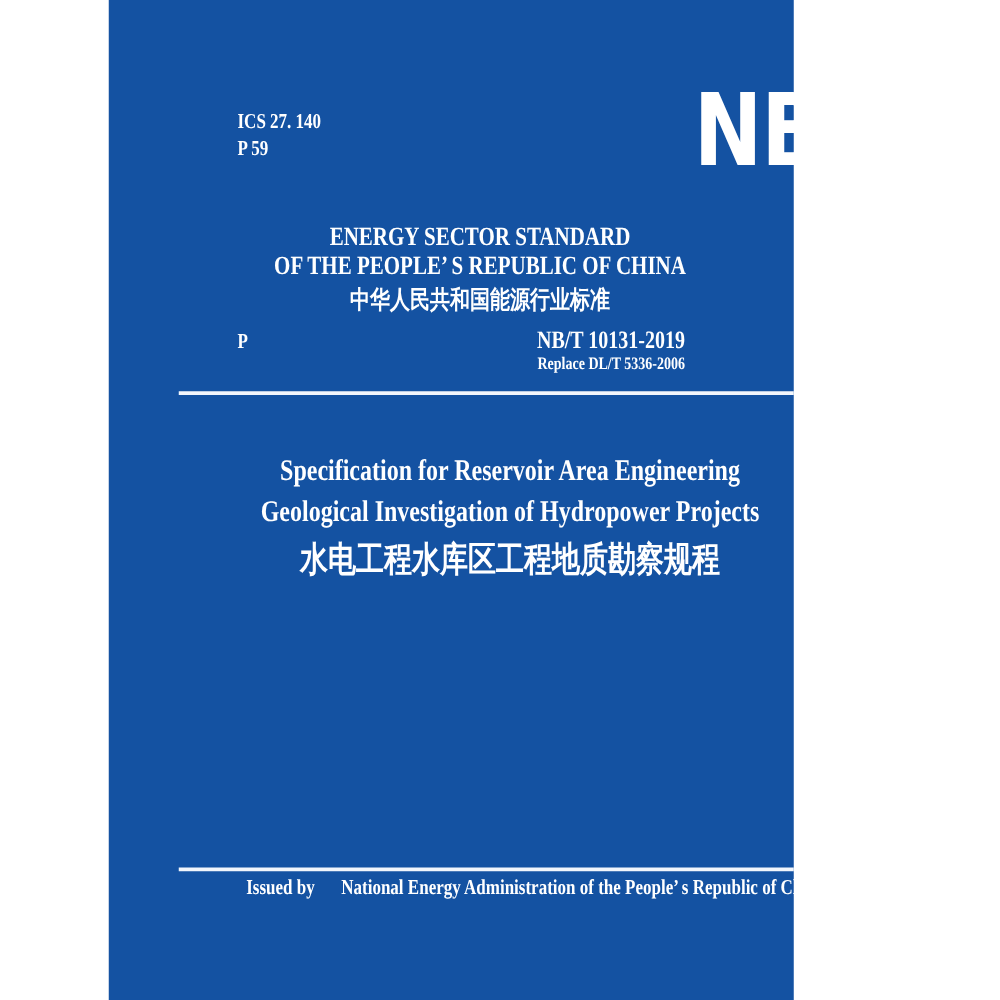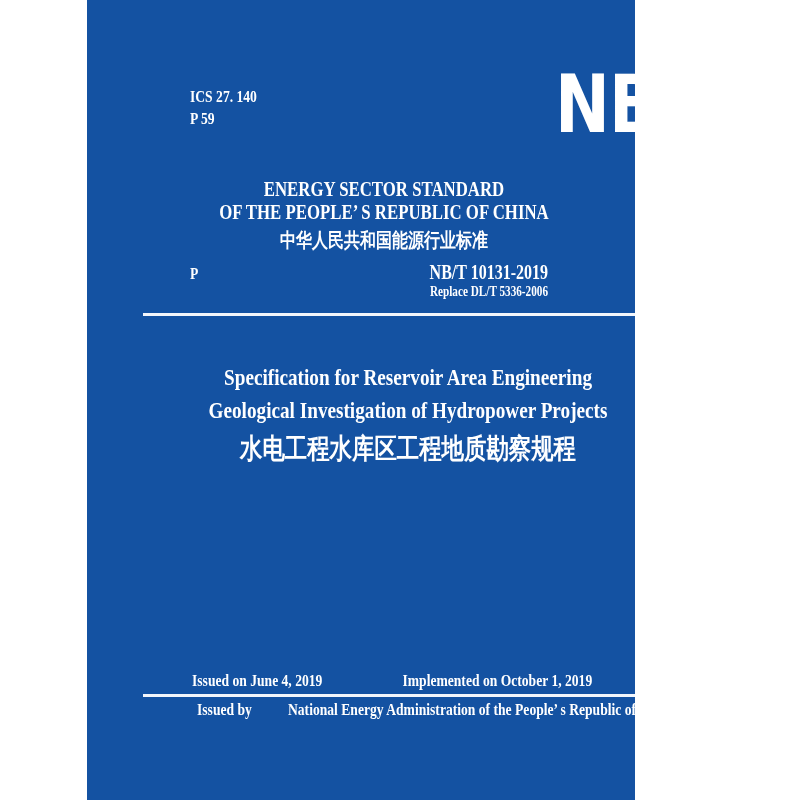--- a/index.html
+++ b/index.html
@@ -43,21 +43,21 @@
   .hline{left:56px;right:0;height:3px;background:var(--line);}
   .hline1{top:313px;}
   .hline2{top:694px;}
 
   .title{left:41px;width:560px;top:361px;text-align:center;}
   .t-en{font-size:24px;line-height:33px;}
   .t-zh{font-size:28px;line-height:36px;margin-top:4px;}
 
   .footer-row{left:105px;right:92px;top:671px;display:flex;
               justify-content:space-between;font-size:17px;line-height:20px;}
-  .issued-row{left:110px;top:700px;display:flex;gap:22px;
+  .issued-row{left:110px;top:700px;display:flex;gap:7px;
               font-size:17px;line-height:20px;}
 </style>
 </head>
 <body>
 
 <div class="page">
   <div class="cover">
 
     <div class="abs ics cx o-l">
       <div>ICS 27. 140</div>
@@ -81,24 +81,20 @@
     </div>
 
     <div class="abs hline hline1"></div>
 
     <div class="abs title cx o-c">
       <div class="t-en">Specification for Reservoir Area Engineering</div>
       <div class="t-en">Geological Investigation of Hydropower Projects</div>
       <div class="t-zh">水电工程水库区工程地质勘察规程</div>
     </div>
 
-    <div class="abs footer-row">
-      <span class="inb cx o-l">Issued on June 4, 2019</span>
-      <span class="inb cx o-r">Implemented on October 1, 2019</span>
-    </div>
 
     <div class="abs hline hline2"></div>
 
     <div class="abs issued-row">
       <span class="inb cx o-l">Issued by</span>
       <span class="inb cx o-l">National Energy Administration of the People’ s Republic of China</span>
     </div>
 
   </div>
 </div>

